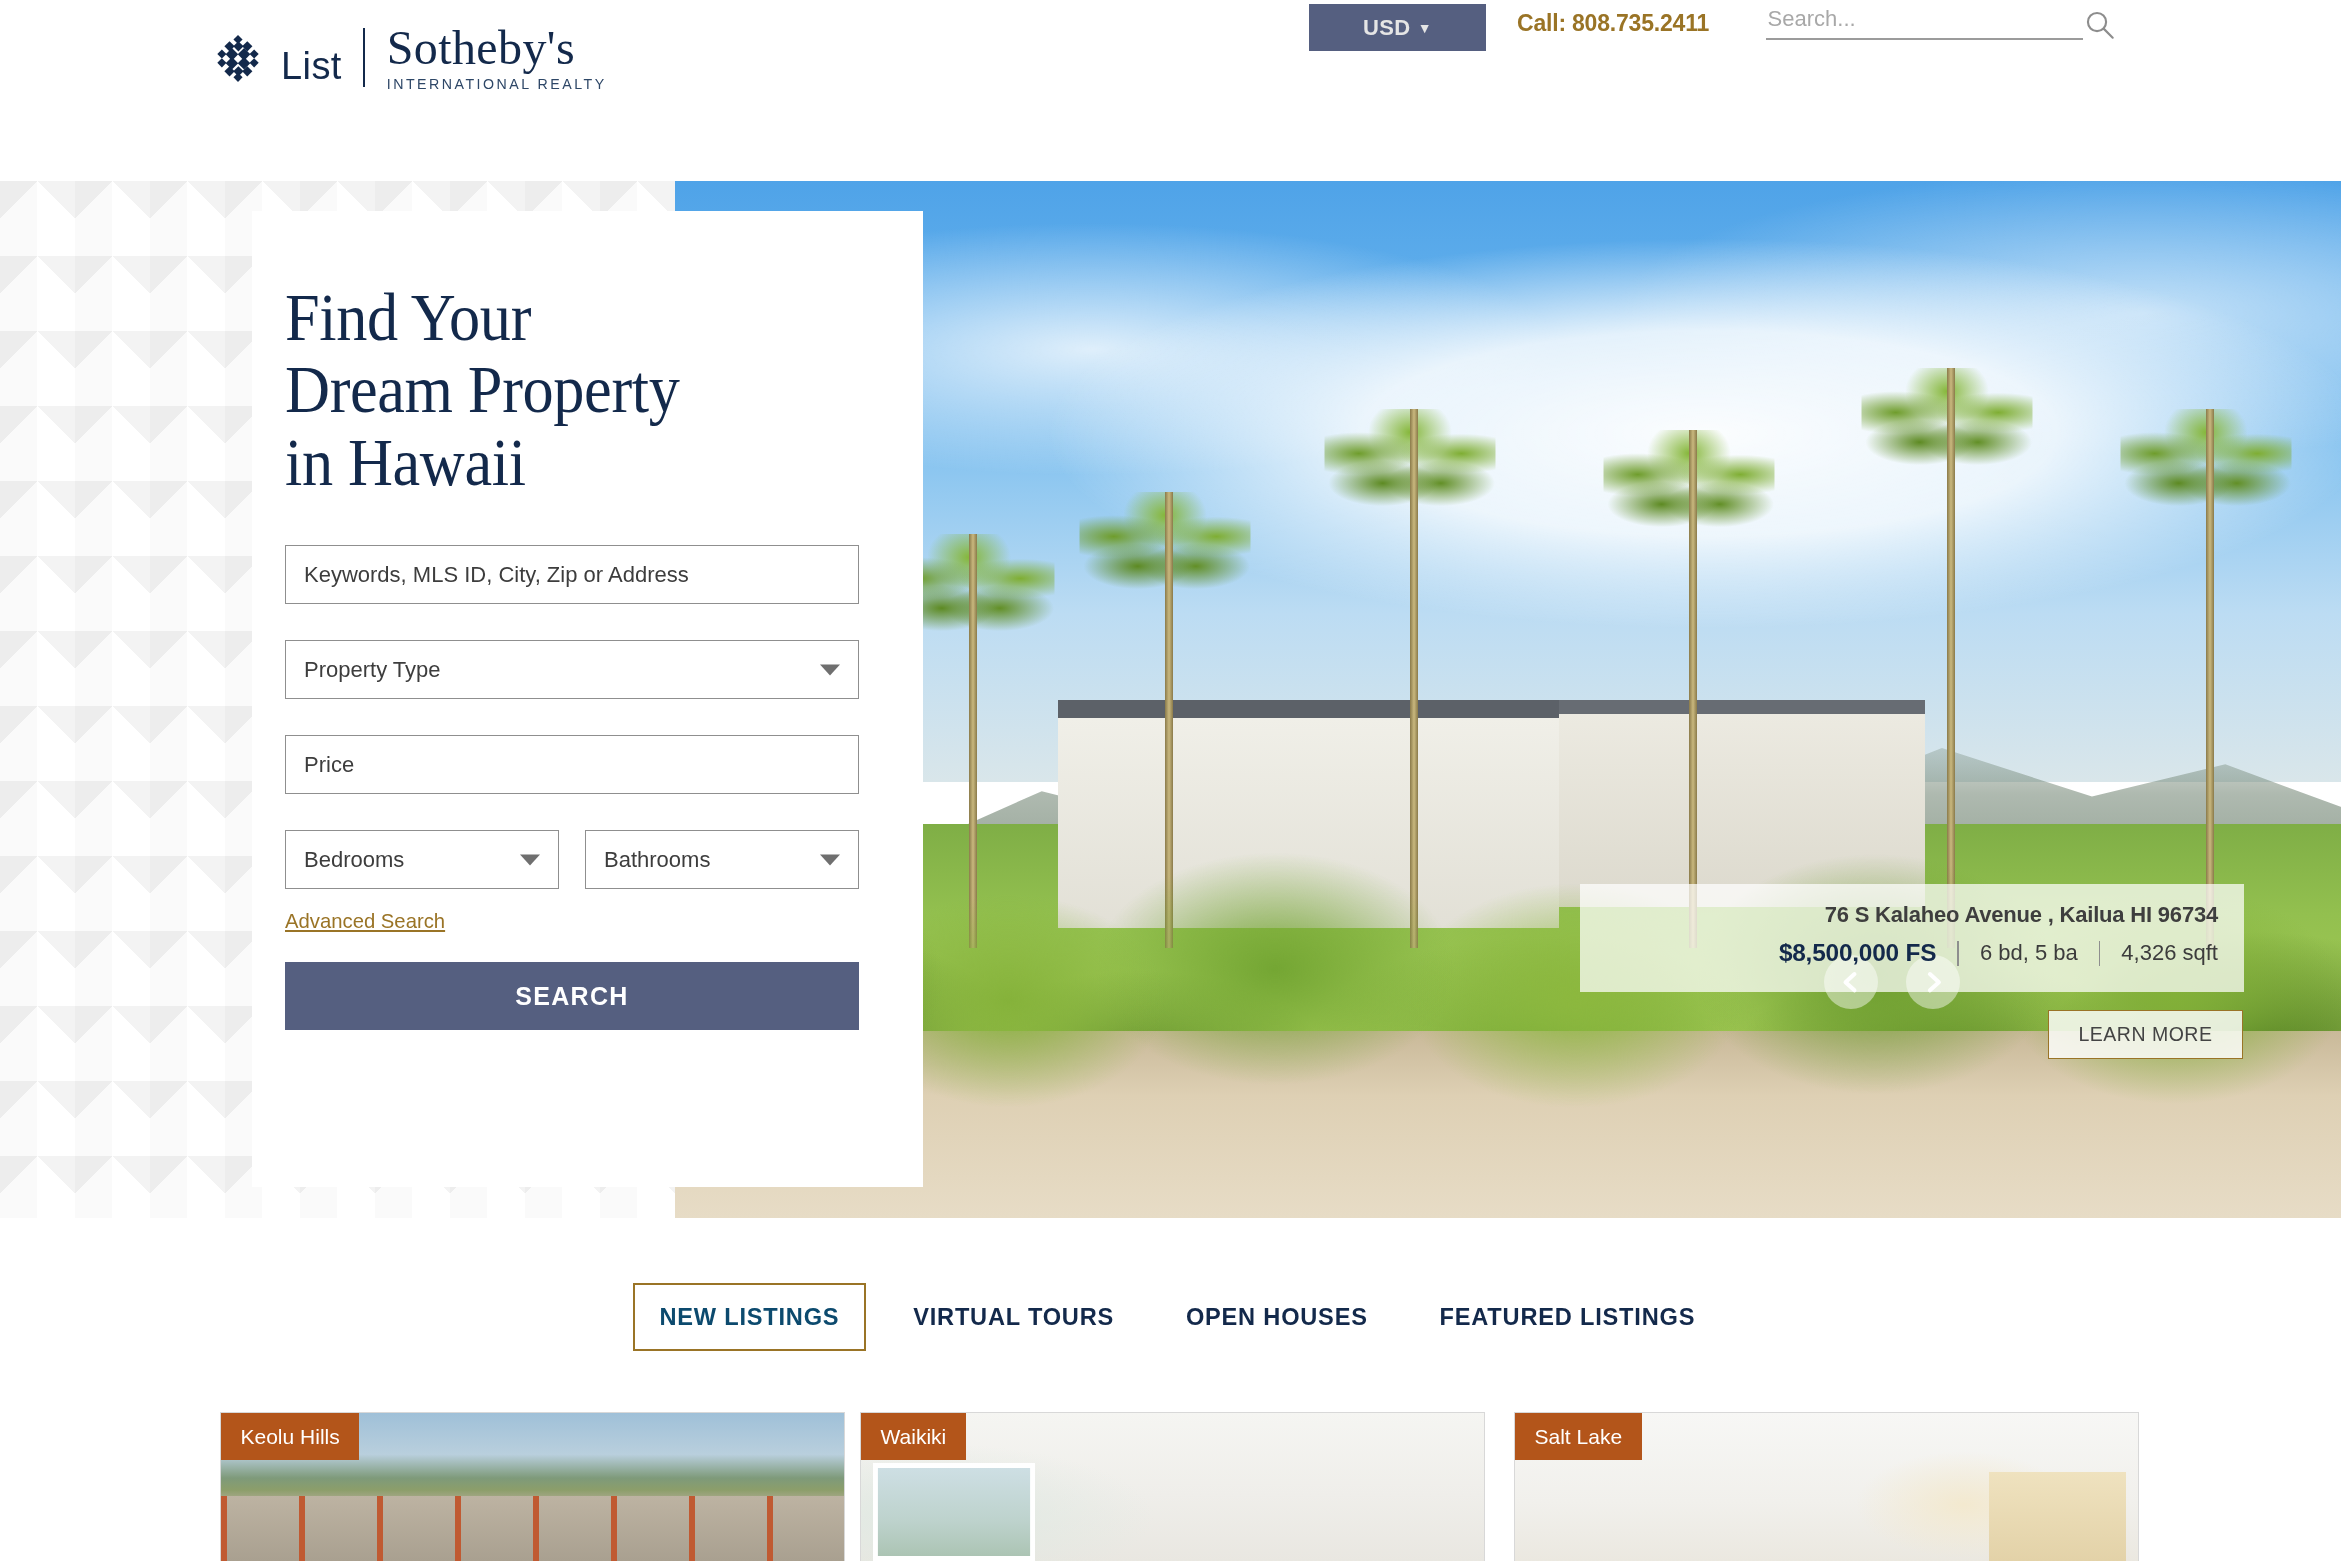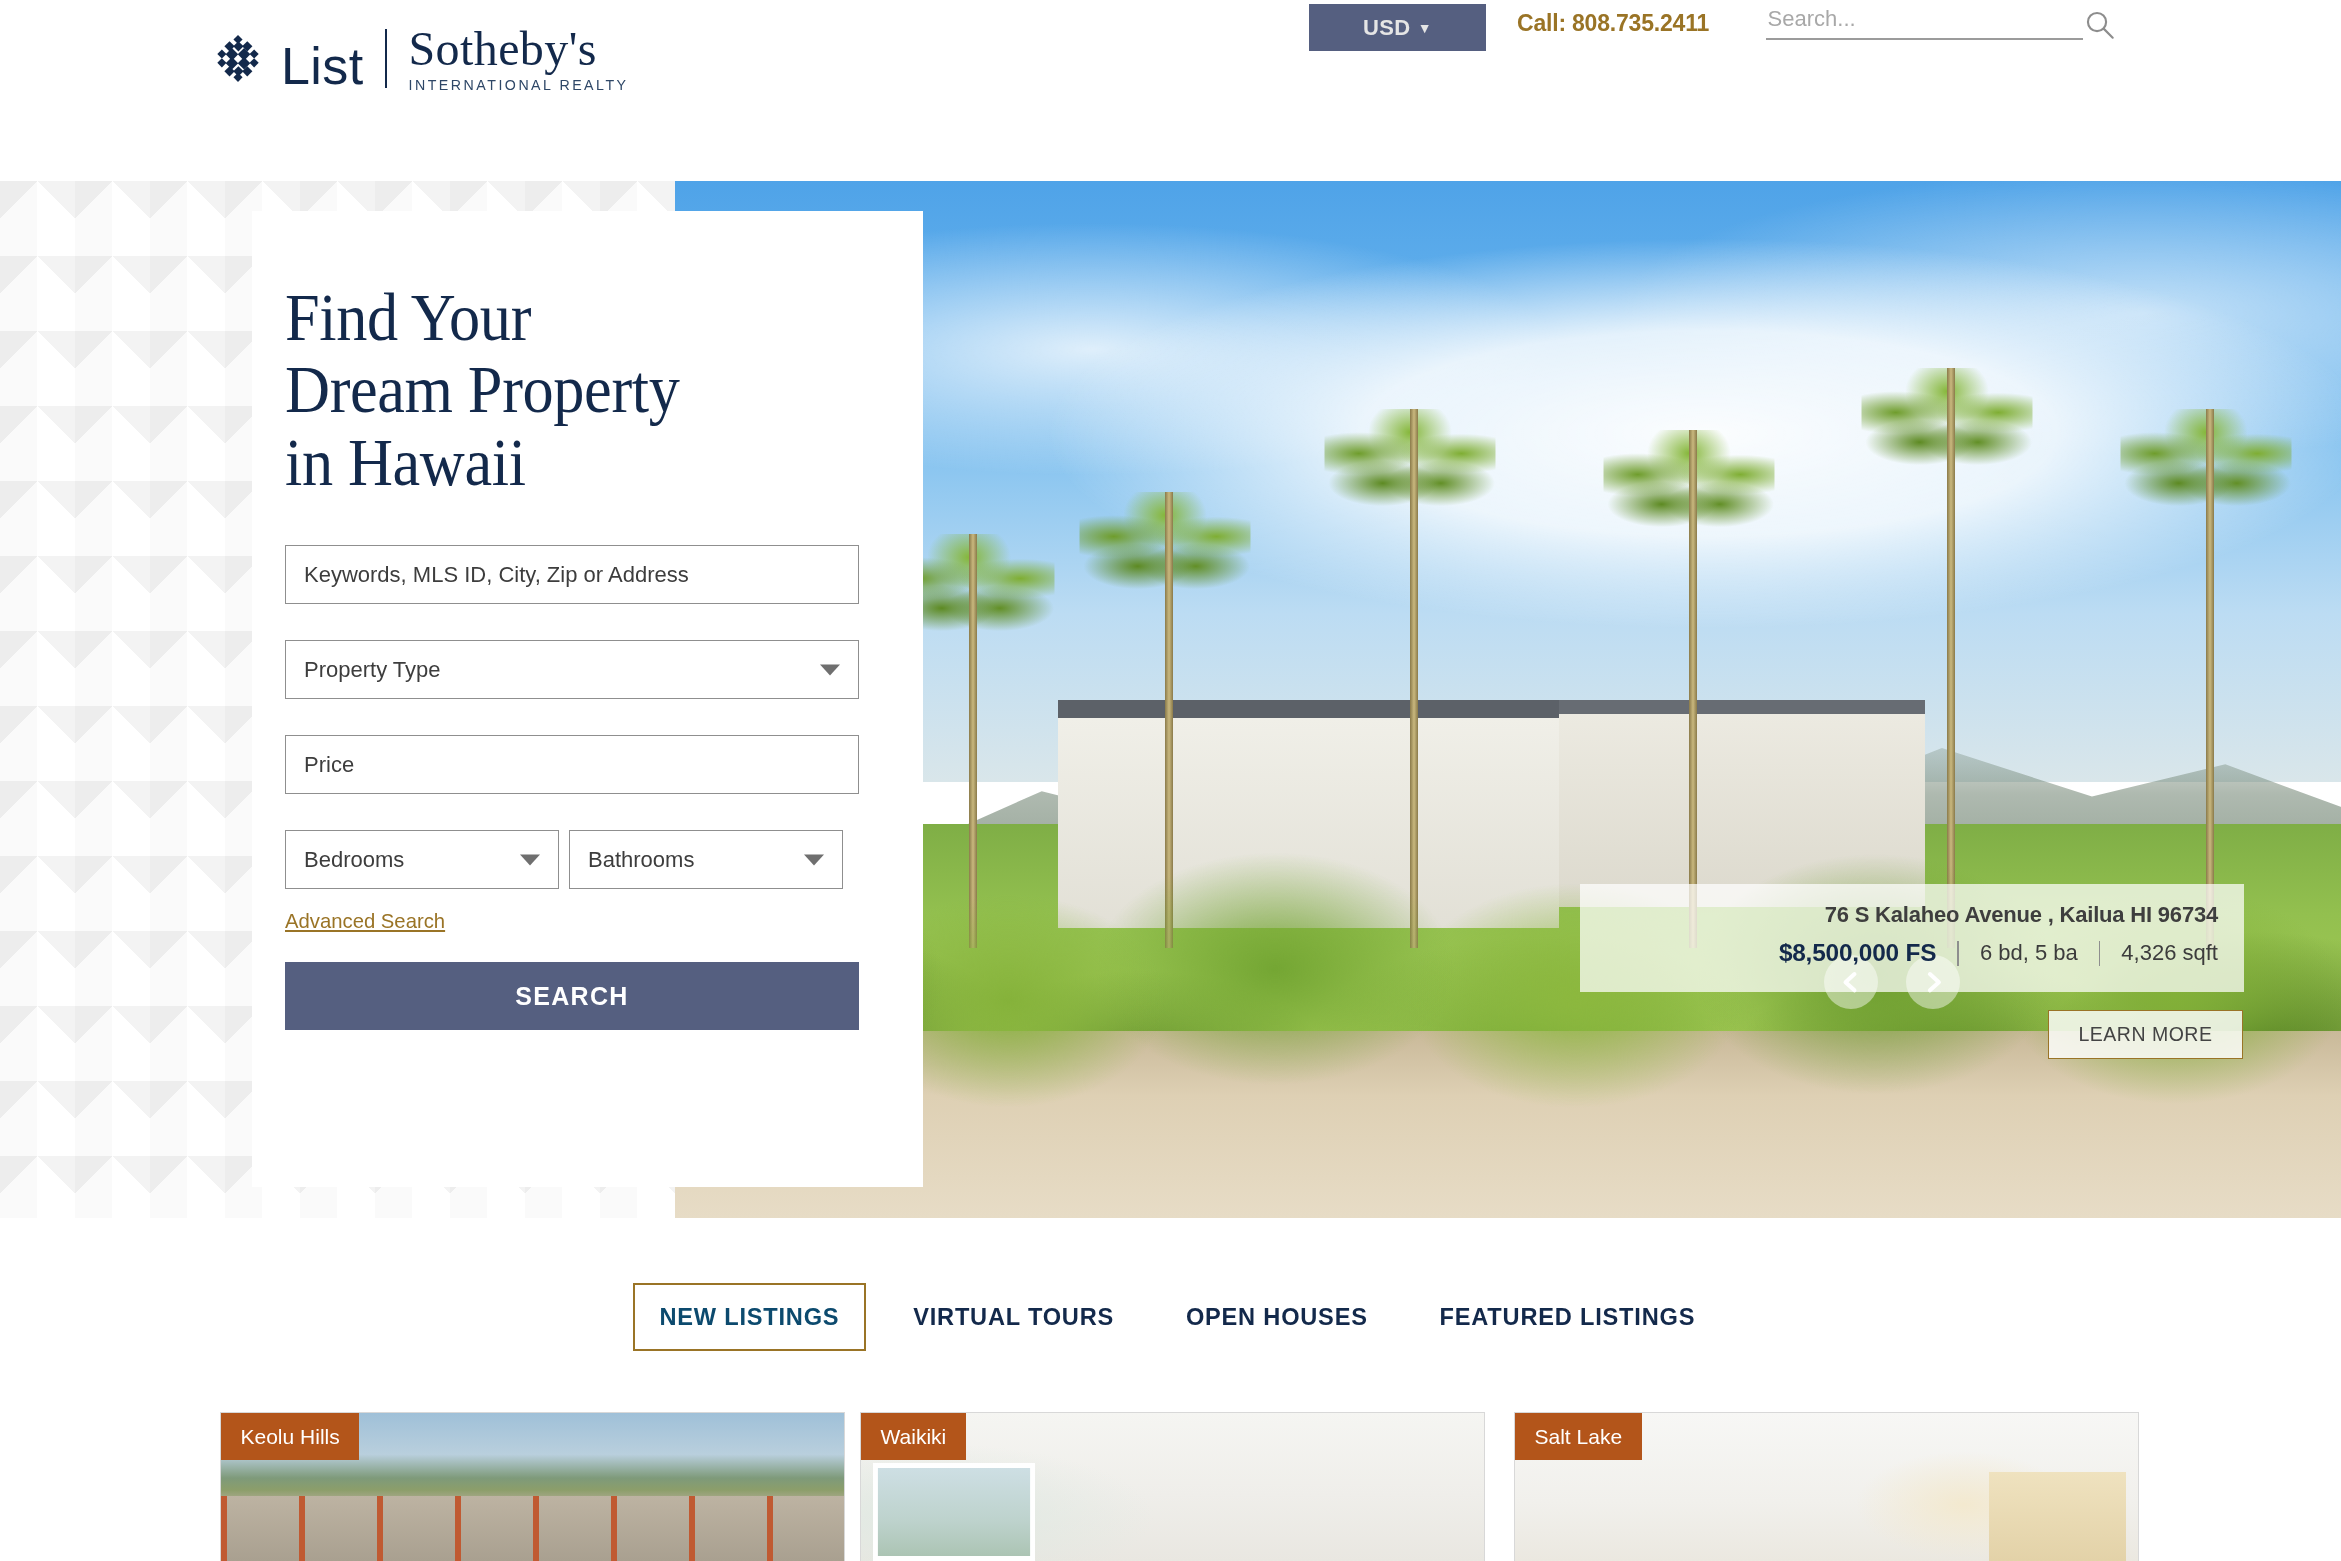--- a/index.html
+++ b/index.html
@@ -35,21 +35,21 @@
   }
 
   
   .header { position: absolute; left:0; top:0; width:2342px; height:181px; background:#fff; z-index:20; }
 
   .logo { position:absolute; left:213px; top:24.4px; display:flex; align-items:center; gap:18px; }
   .logo-mark { width:50px; height:50px; position:relative; }
   .logo-mark svg { display:block; }
   .logo-list {
     font-family:"Liberation Sans", sans-serif;
-    font-size:52px; color:#13294b; letter-spacing:0.4px; font-weight:400;
+    font-size:38px; color:#13294b; letter-spacing:0.4px; font-weight:400;
     line-height:1;
     margin-top:16px;
   }
   .logo-divider { width:2.4px; height:59px; background:#13294b; margin:0 3.3px; }
   .logo-sir { display:flex; flex-direction:column; gap:4.9px; }
   .logo-sir-top {
     font-family:"Liberation Serif", serif;
     font-size:48px; font-weight:400; color:#13294b; line-height:1; letter-spacing:0.4px;
   }
   .logo-sir-sub {
@@ -221,21 +221,21 @@
     font-size:22px; color:#c2410c; padding:0 18px;
     font-family:"Liberation Sans", sans-serif;
   }
   .field input::placeholder { color:#3d3d3d; }
   .field .sel-label { font-size:22px; color:#3d3d3d; padding:0 18px; }
   .field .arrow {
     position:absolute; right:18px; top:50%; transform:translateY(-50%);
     width:0; height:0; border-left:10.6px solid transparent; border-right:10.6px solid transparent;
     border-top:11.4px solid #6f6f6f;
   }
-  .field-row { display:flex; gap:10px; margin-bottom:0; }
+  .field-row { display:flex; gap:26px; margin-bottom:0; }
   .field.small { width:274px; margin-bottom:0; }
   .adv-link {
     display:block; text-align:left; width:574px; margin-top:21px;
     font-size:20.3px; color:#9a7426; text-decoration:underline; cursor:pointer;
     font-family:"Liberation Sans", sans-serif;
   }
   .search-btn {
     margin-top:29px; width:574px; height:68px; background:#555f80; color:#fff;
     border:none; cursor:pointer; font-size:25px; font-weight:700; letter-spacing:1.3px;
     font-family:"Liberation Sans", sans-serif;

